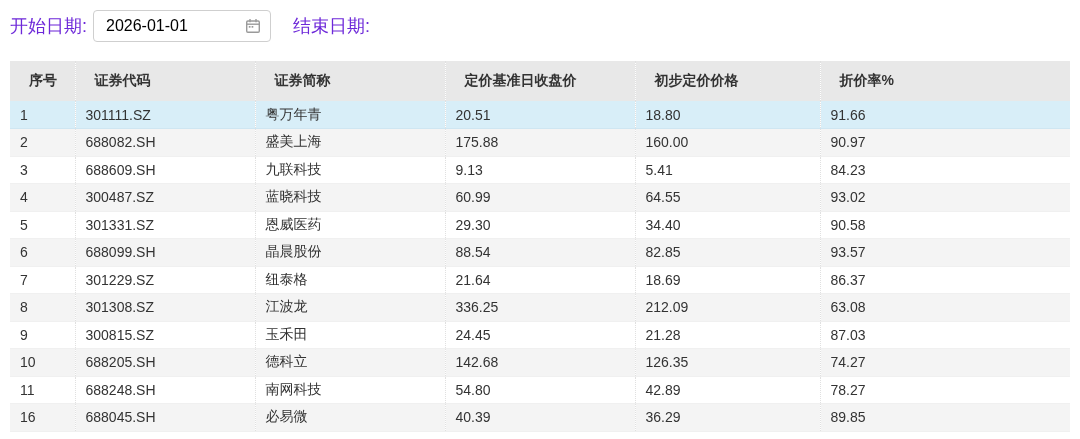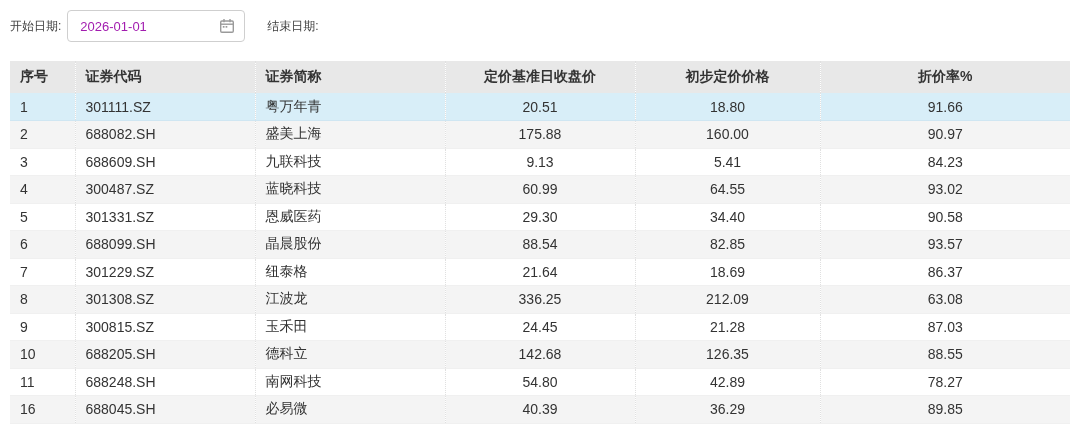--- a/index.html
+++ b/index.html
@@ -15,38 +15,38 @@
   
   .toolbar {
     display: flex;
     align-items: center;
     height: 32px;
     margin-bottom: 19px;
   }
   .field-group { display: flex; align-items: center; }
   .field-group + .field-group { margin-left: 22px; }
   .field-label {
-    font-size: 12px;
-    color: #404040;
+    font-size: 18px;
+    color: #6d28d9;
     margin-right: 6px;
     white-space: nowrap;
   }
   .date-box {
     position: relative;
     width: 178px;
     height: 32px;
   }
   .date-input {
     width: 100%;
     height: 100%;
     border: 1px solid #cfcfcf;
     border-radius: 4px;
     padding: 0 34px 0 12px;
-    font-size: 13px;
-    color: #a21caf;
+    font-size: 16px;
+    color: #000000;
     font-family: "Liberation Sans", "DejaVu Sans", sans-serif;
     outline: none;
     background: #ffffff;
   }
   .cal-icon {
     position: absolute;
     right: 10px; top: 50%;
     transform: translateY(-50%);
     width: 16px; height: 16px;
     cursor: pointer;
@@ -65,40 +65,40 @@
   col.c-code    { width: 180px; }
   col.c-name    { width: 190px; }
   col.c-close   { width: 190px; }
   col.c-prelim  { width: 185px; }
   col.c-disc    { width: 250px; }
 
   .data-table th {
     background: #e8e8e8;
     font-weight: bold;
     color: #333333;
-    height: 32px;
-    padding: 0 10px;
+    height: 40px;
+    padding: 0 19px;
     white-space: nowrap;
     overflow: hidden;
     cursor: pointer;
   }
   .data-table td {
     height: 27.5px;
     padding: 0 10px;
     white-space: nowrap;
     overflow: hidden;
     color: #333333;
   }
   .data-table th, .data-table td { border-right: 1px dotted #e0e0e0; }
   .data-table th:last-child, .data-table td:last-child { border-right: none; }
   .data-table tbody tr { border-bottom: 1px solid #f0f0f0; cursor: pointer; }
   .data-table tbody tr:nth-child(even) { background: #f4f4f4; }
   .data-table tbody tr.selected { background: #d8eef8; border-bottom: 1px solid #cfe6f2; }
   .al { text-align: left; }
-  .ar { text-align: center; }
+  .ar { text-align: left; }
 </style>
 </head>
 <body>
 
 <div class="page">
 
   <div class="toolbar">
     <div class="field-group">
       <span class="field-label">开始日期:</span>
       <span class="date-box">
@@ -214,21 +214,21 @@
           <td class="ar">24.45</td>
           <td class="ar">21.28</td>
           <td class="ar">87.03</td>
         </tr>
         <tr>
           <td class="al">10</td>
           <td class="al">688205.SH</td>
           <td class="al">德科立</td>
           <td class="ar">142.68</td>
           <td class="ar">126.35</td>
-          <td class="ar">88.55</td>
+          <td class="ar">74.27</td>
         </tr>
         <tr>
           <td class="al">11</td>
           <td class="al">688248.SH</td>
           <td class="al">南网科技</td>
           <td class="ar">54.80</td>
           <td class="ar">42.89</td>
           <td class="ar">78.27</td>
         </tr>
         <tr>

